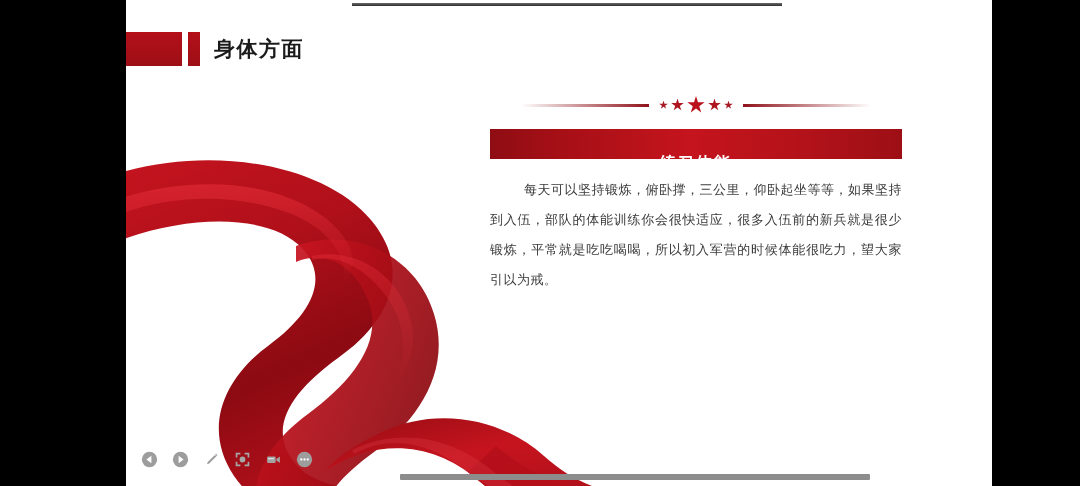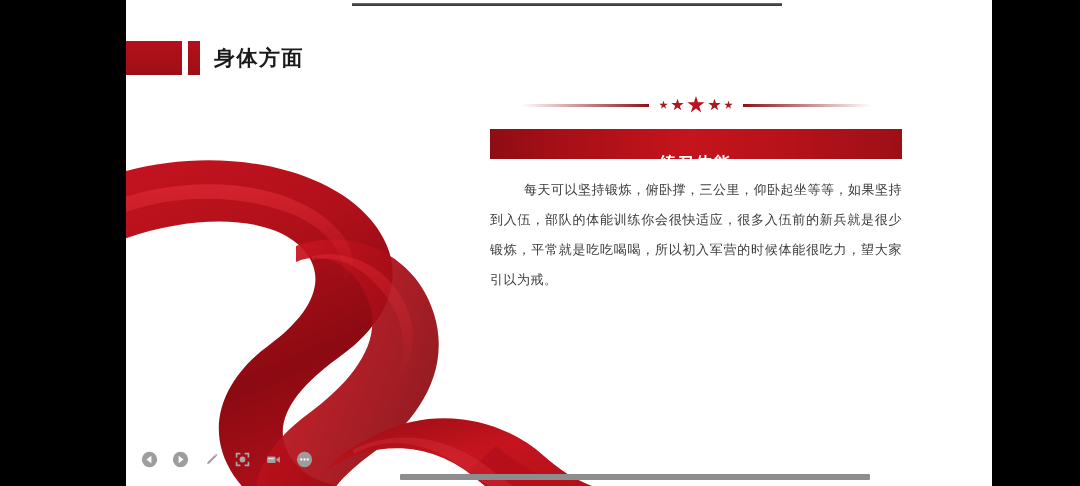--- a/index.html
+++ b/index.html
@@ -51,21 +51,21 @@
     width: 430px;
     height: 3px;
     background: linear-gradient(to bottom, #6a6a6a, #2e2e2e);
     z-index: 30;
   }
 
   
   #section-header {
     position: absolute;
     left: 0px;
-    top: 39px;
+    top: 30px;
     height: 38px;
     display: flex;
     align-items: center;
     z-index: 20;
     text-align: center;
   }
   .hdr-block-wide {
     width: 56px;
     height: 34px;
     background: linear-gradient(to bottom, #b4101a, #9d0f15);

